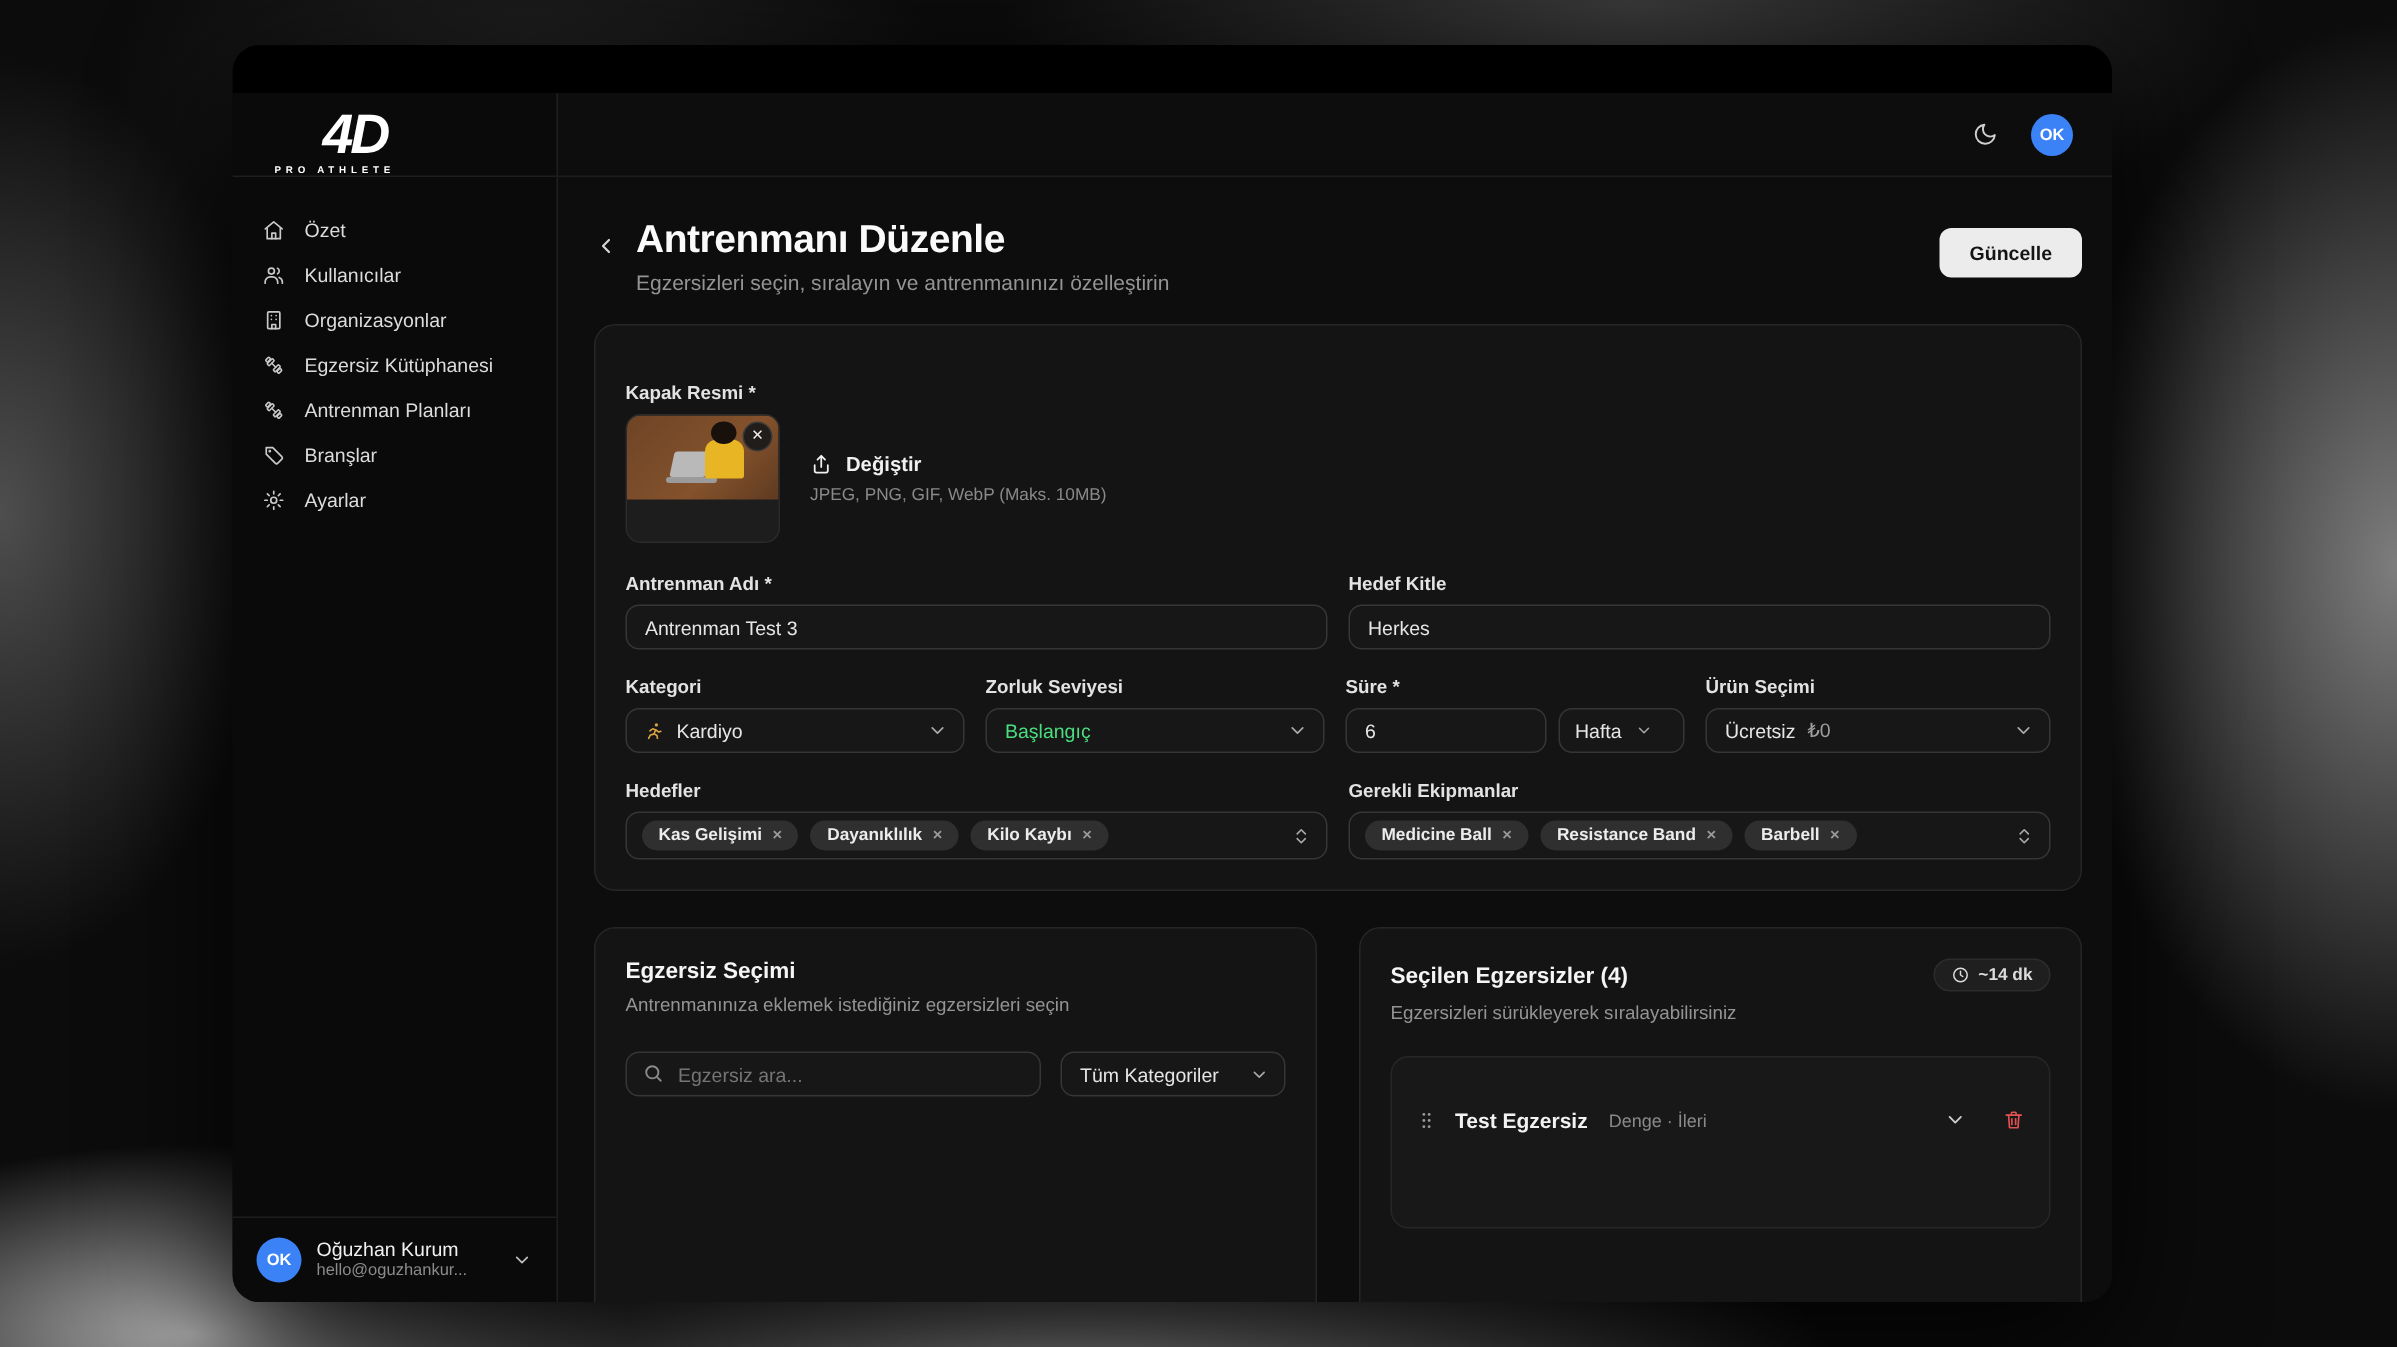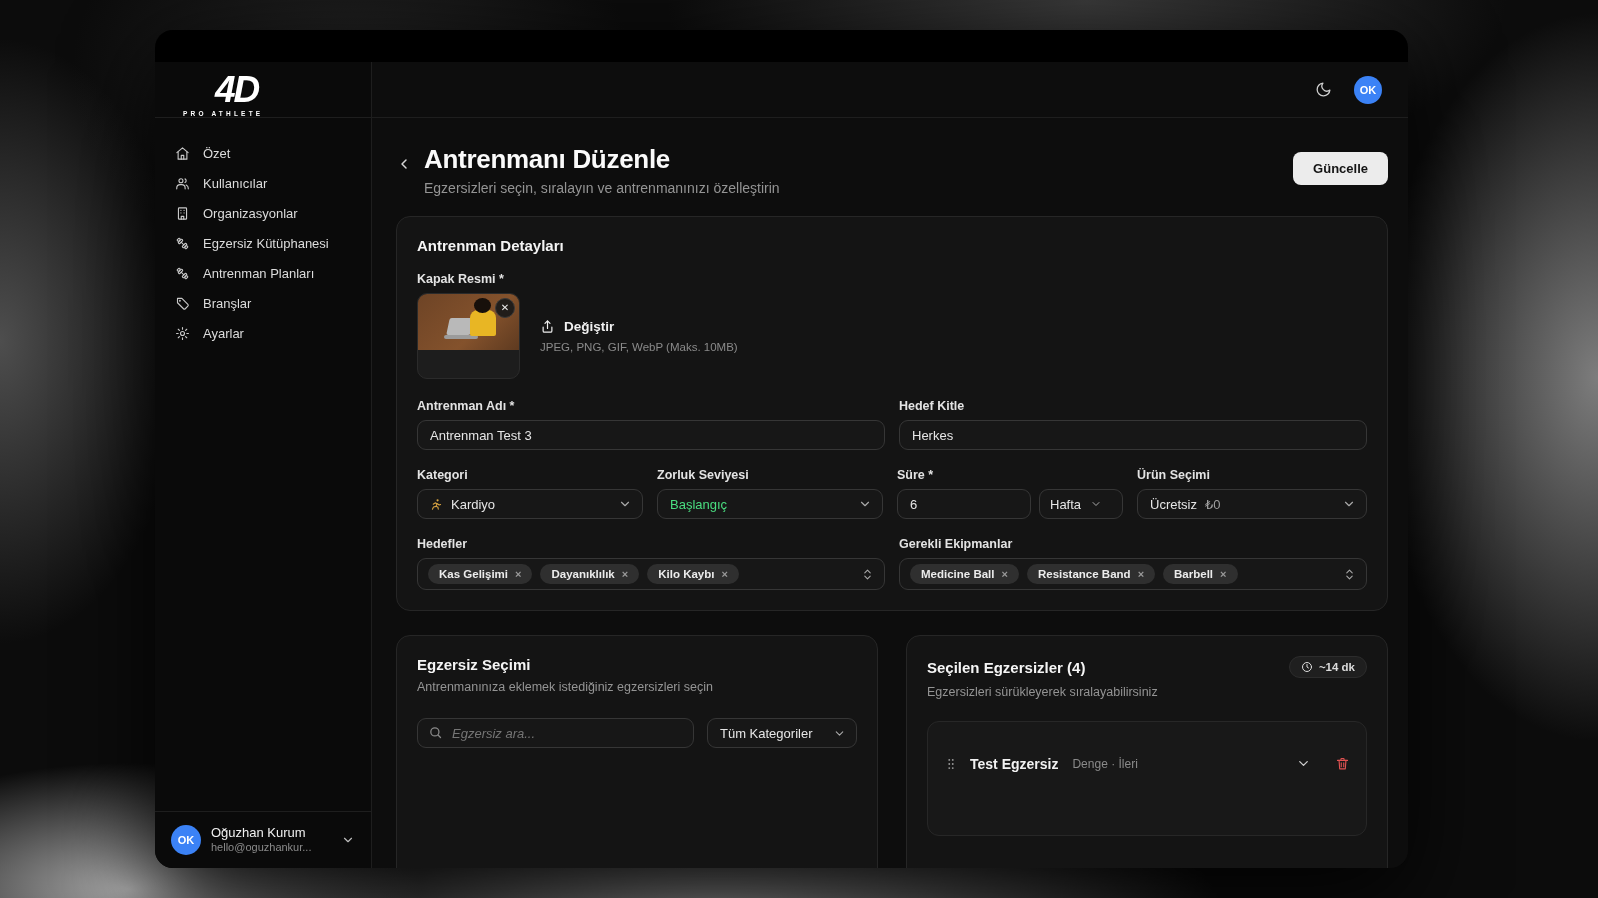--- a/index.html
+++ b/index.html
@@ -89,21 +89,21 @@
   .chipbox{ height:32px; background:#171717; border:1px solid #363636; border-radius:9px; display:flex; align-items:center; gap:8px; padding:0 10px; }
   .chip{ background:#2f2f2f; border-radius:999px; padding:4px 11px; font-size:11.5px; font-weight:600; color:#ececec; display:flex; align-items:center; gap:7px; white-space:nowrap; }
   .chip-x{ color:#9a9a9a; font-size:11px; cursor:pointer; line-height:1; }
   .chipbox .updown{ margin-left:auto; color:#a9a9a9; display:flex; }
 
   .bottom-grid{ display:grid; grid-template-columns:1fr 1fr; gap:28px; margin-top:24px; }
   .sel-card{ padding:20px; height:300px; }
   .card-sub{ font-size:12.5px; color:#949494; margin-top:7px; }
   .search-row{ display:flex; gap:13px; margin-top:24px; }
   .search-wrap{ position:relative; flex:1; }
-  .search-wrap .tb{ padding-left:34px;font-style:italic; }
+  .search-wrap .tb{ padding-left:34px; }
   .search-ico{ position:absolute; left:11px; top:7px; color:#8a8a8a; display:flex; }
   .cat-select{ width:150px; flex:0 0 auto; }
 
   .sel-head{ display:flex; align-items:center; }
   .dur-badge{ margin-left:auto; background:#1f1f1f; border:1px solid #2c2c2c; border-radius:999px; padding:4px 11px; display:flex; align-items:center; gap:6px; font-size:11.5px; font-weight:600; color:#dcdcdc; }
   .ex-container{ margin-top:22px; background:#181818; border:1px solid #272727; border-radius:12px; padding:30px 16px 60px; }
   .ex-row{ display:flex; align-items:center; gap:12px; }
   .drag{ color:#9a9a9a; display:flex; cursor:grab; }
   .ex-name{ font-size:14px; font-weight:700; color:#f2f2f2; }
   .ex-meta{ font-size:12px; color:#8a8a8a; margin-left:2px; }
@@ -240,21 +240,20 @@
               </span>
             </button>
           <div>
             <div class="page-title">Antrenmanı Düzenle</div>
             <div class="page-sub">Egzersizleri seçin, sıralayın ve antrenmanınızı özelleştirin</div>
           </div>
           <button class="update-btn">Güncelle</button>
         </div>
 
         <div class="card details-card">
-          <div class="card-h">Antrenman Detayları</div>
 
           <div class="cover-wrap">
             <span class="field-label">Kapak Resmi *</span>
             <div class="cover-row">
               <div class="thumb">
                 <div class="thumb-img">
                   <div class="laptop"></div>
                     <div class="laptop-base"></div>
                   <div class="person-shirt"></div>
                     <div class="person-hair"></div>

